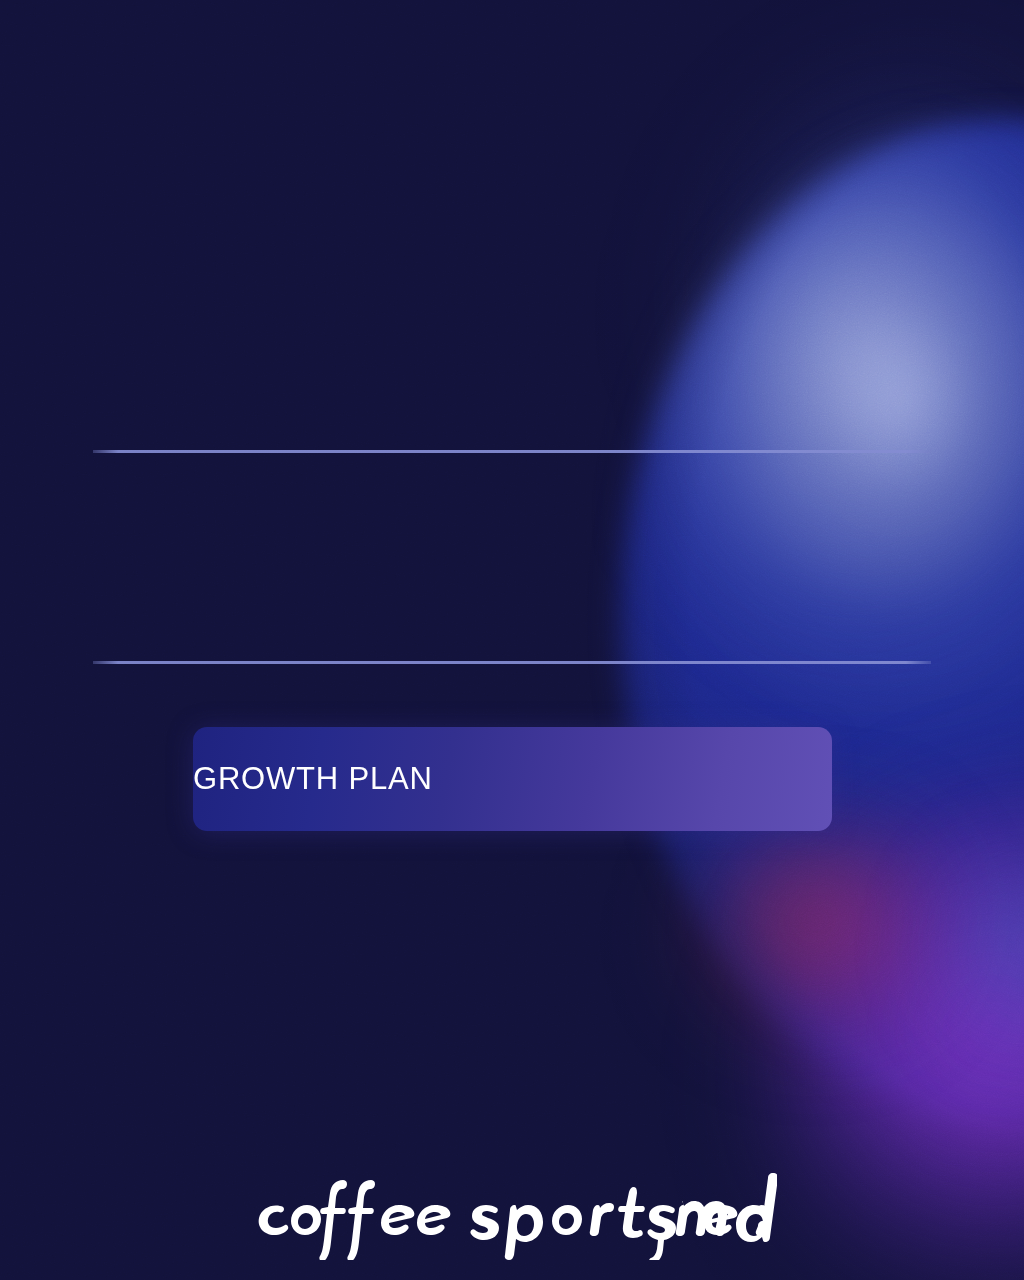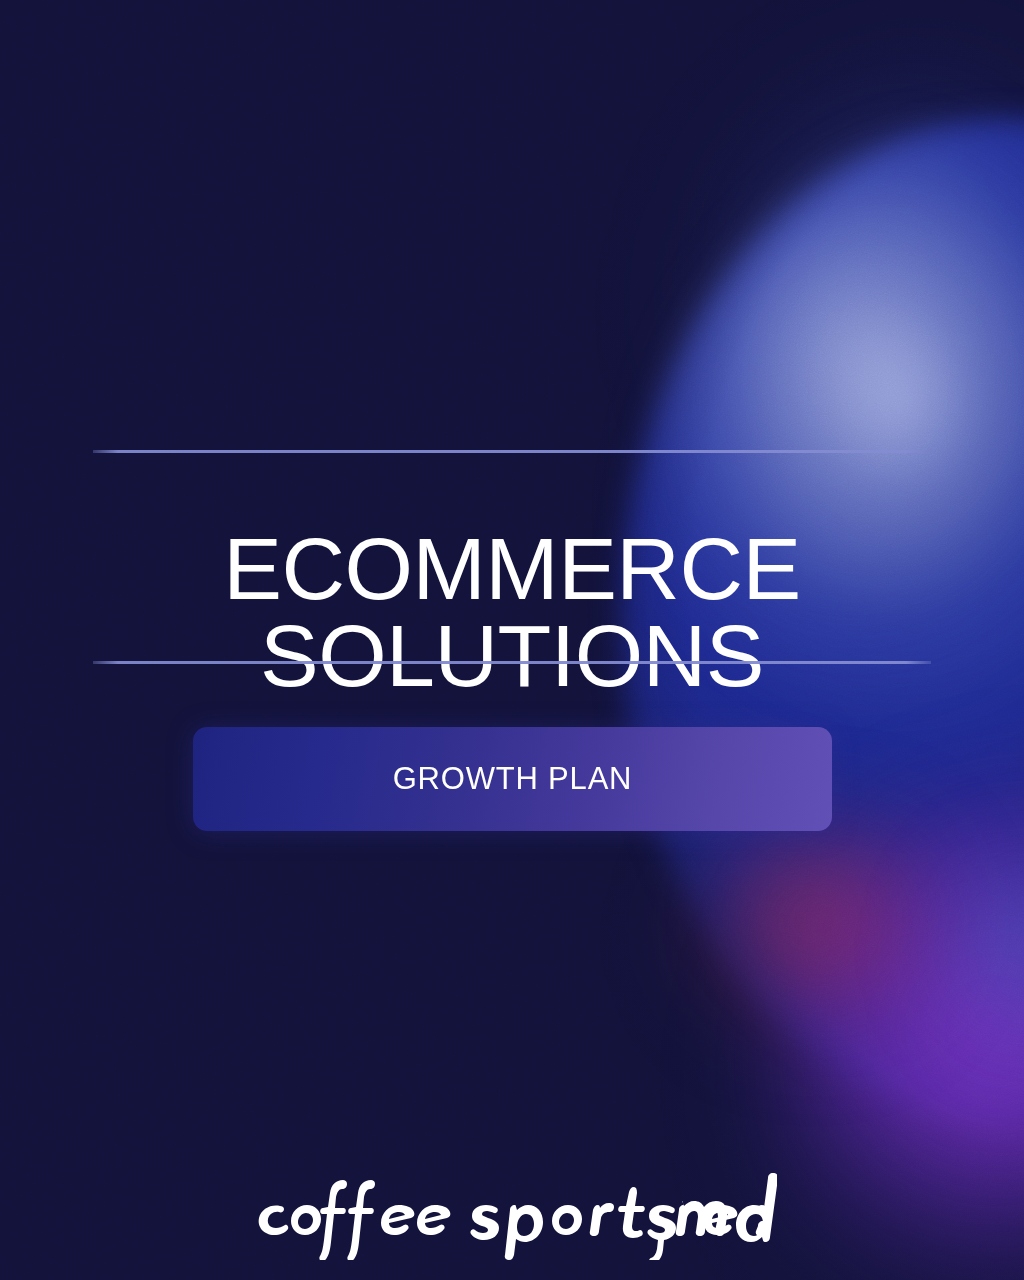--- a/index.html
+++ b/index.html
@@ -203,21 +203,20 @@
       #5747ab 82%,
       #6150b6 100%);
     box-shadow: 0 2px 26px rgba(50,46,140,0.40);
     font-family: "Liberation Sans", sans-serif;
     color: #ffffff;
     font-size: 31px;
     letter-spacing: 0.8px;
     font-weight: 400;
     display: flex;
     align-items: center;
-    justify-content: center;
   }
 
   .logo {
     position: absolute;
     left: 0;
     right: 0;
     top: 1168px;
     text-align: center;
   }
   .logo svg { display: inline-block; }
@@ -250,24 +249,20 @@
         <feColorMatrix type="saturate" values="0"></feColorMatrix>
       </filter>
       <rect width="1024" height="1280" filter="url(#grainFilter)" opacity="0.30"></rect>
     </svg>
   </div>
 
   <div class="content">
 
     <div class="rule rule-top"></div>
 
-    <h1 class="headline">
-      <span class="line">ECOMMERCE</span>
-      <span class="line">SOLUTIONS</span>
-    </h1>
 
     <div class="rule rule-bottom"></div>
 
     <button class="cta">
       <span>GROWTH PLAN</span>
     </button>
 
     <div class="logo">
       <span class="sr-only">coffee sports media</span>
       <svg width="530" height="92" viewBox="0 0 530 92" xmlns="http://www.w3.org/2000/svg" aria-hidden="true">

